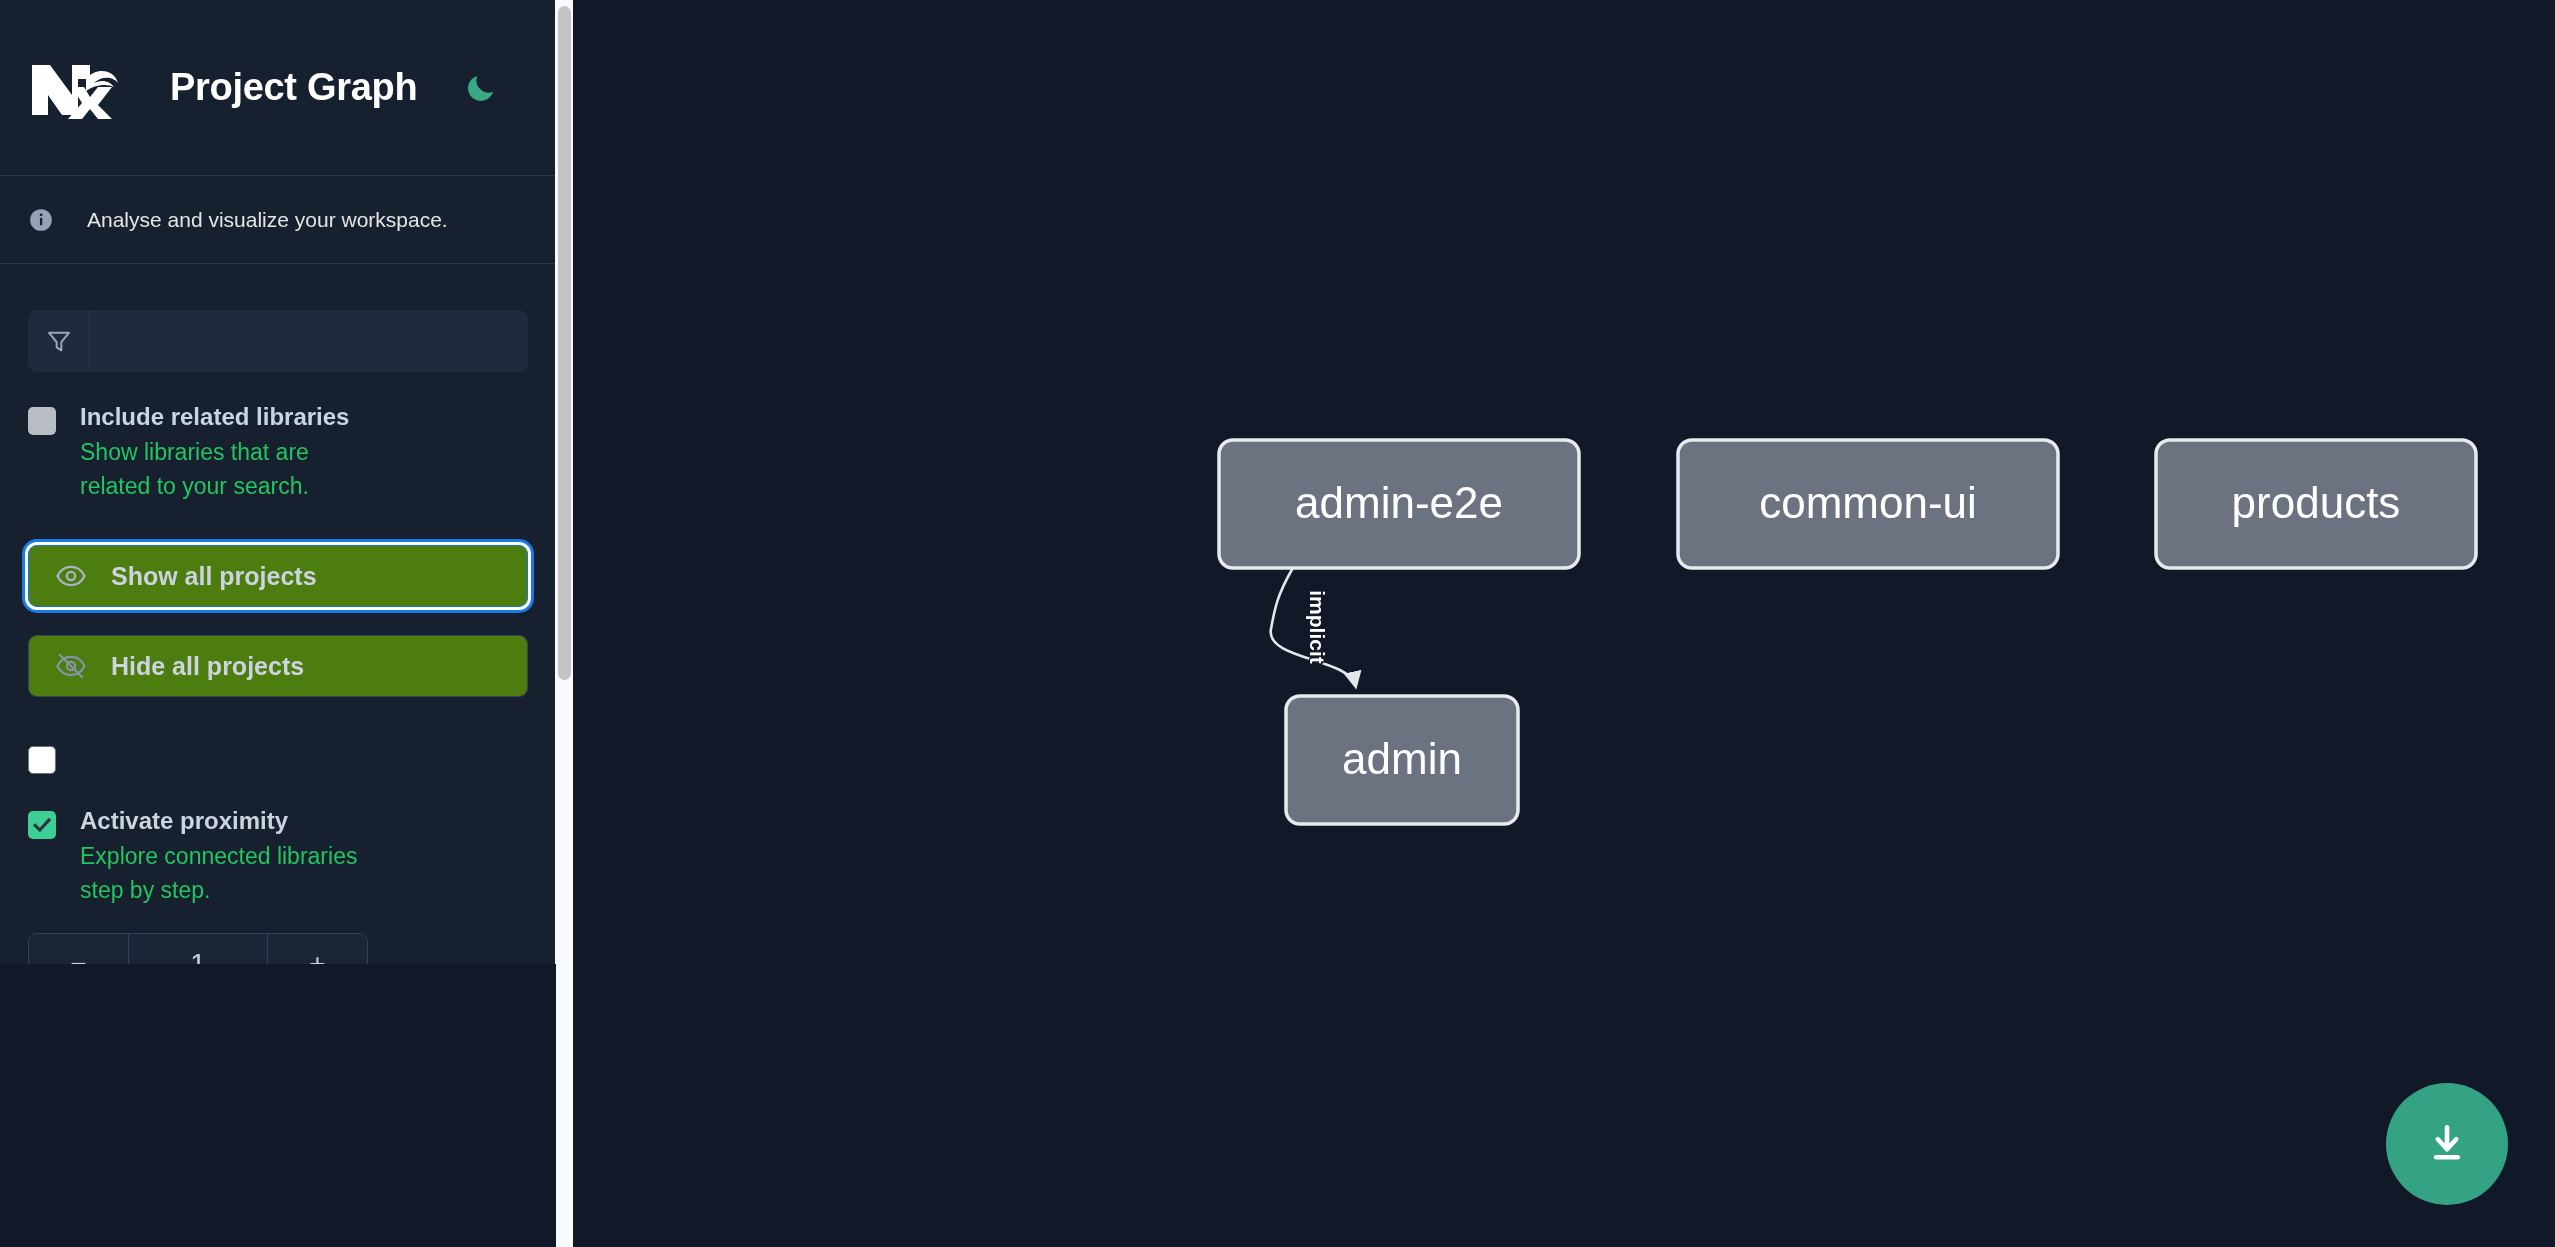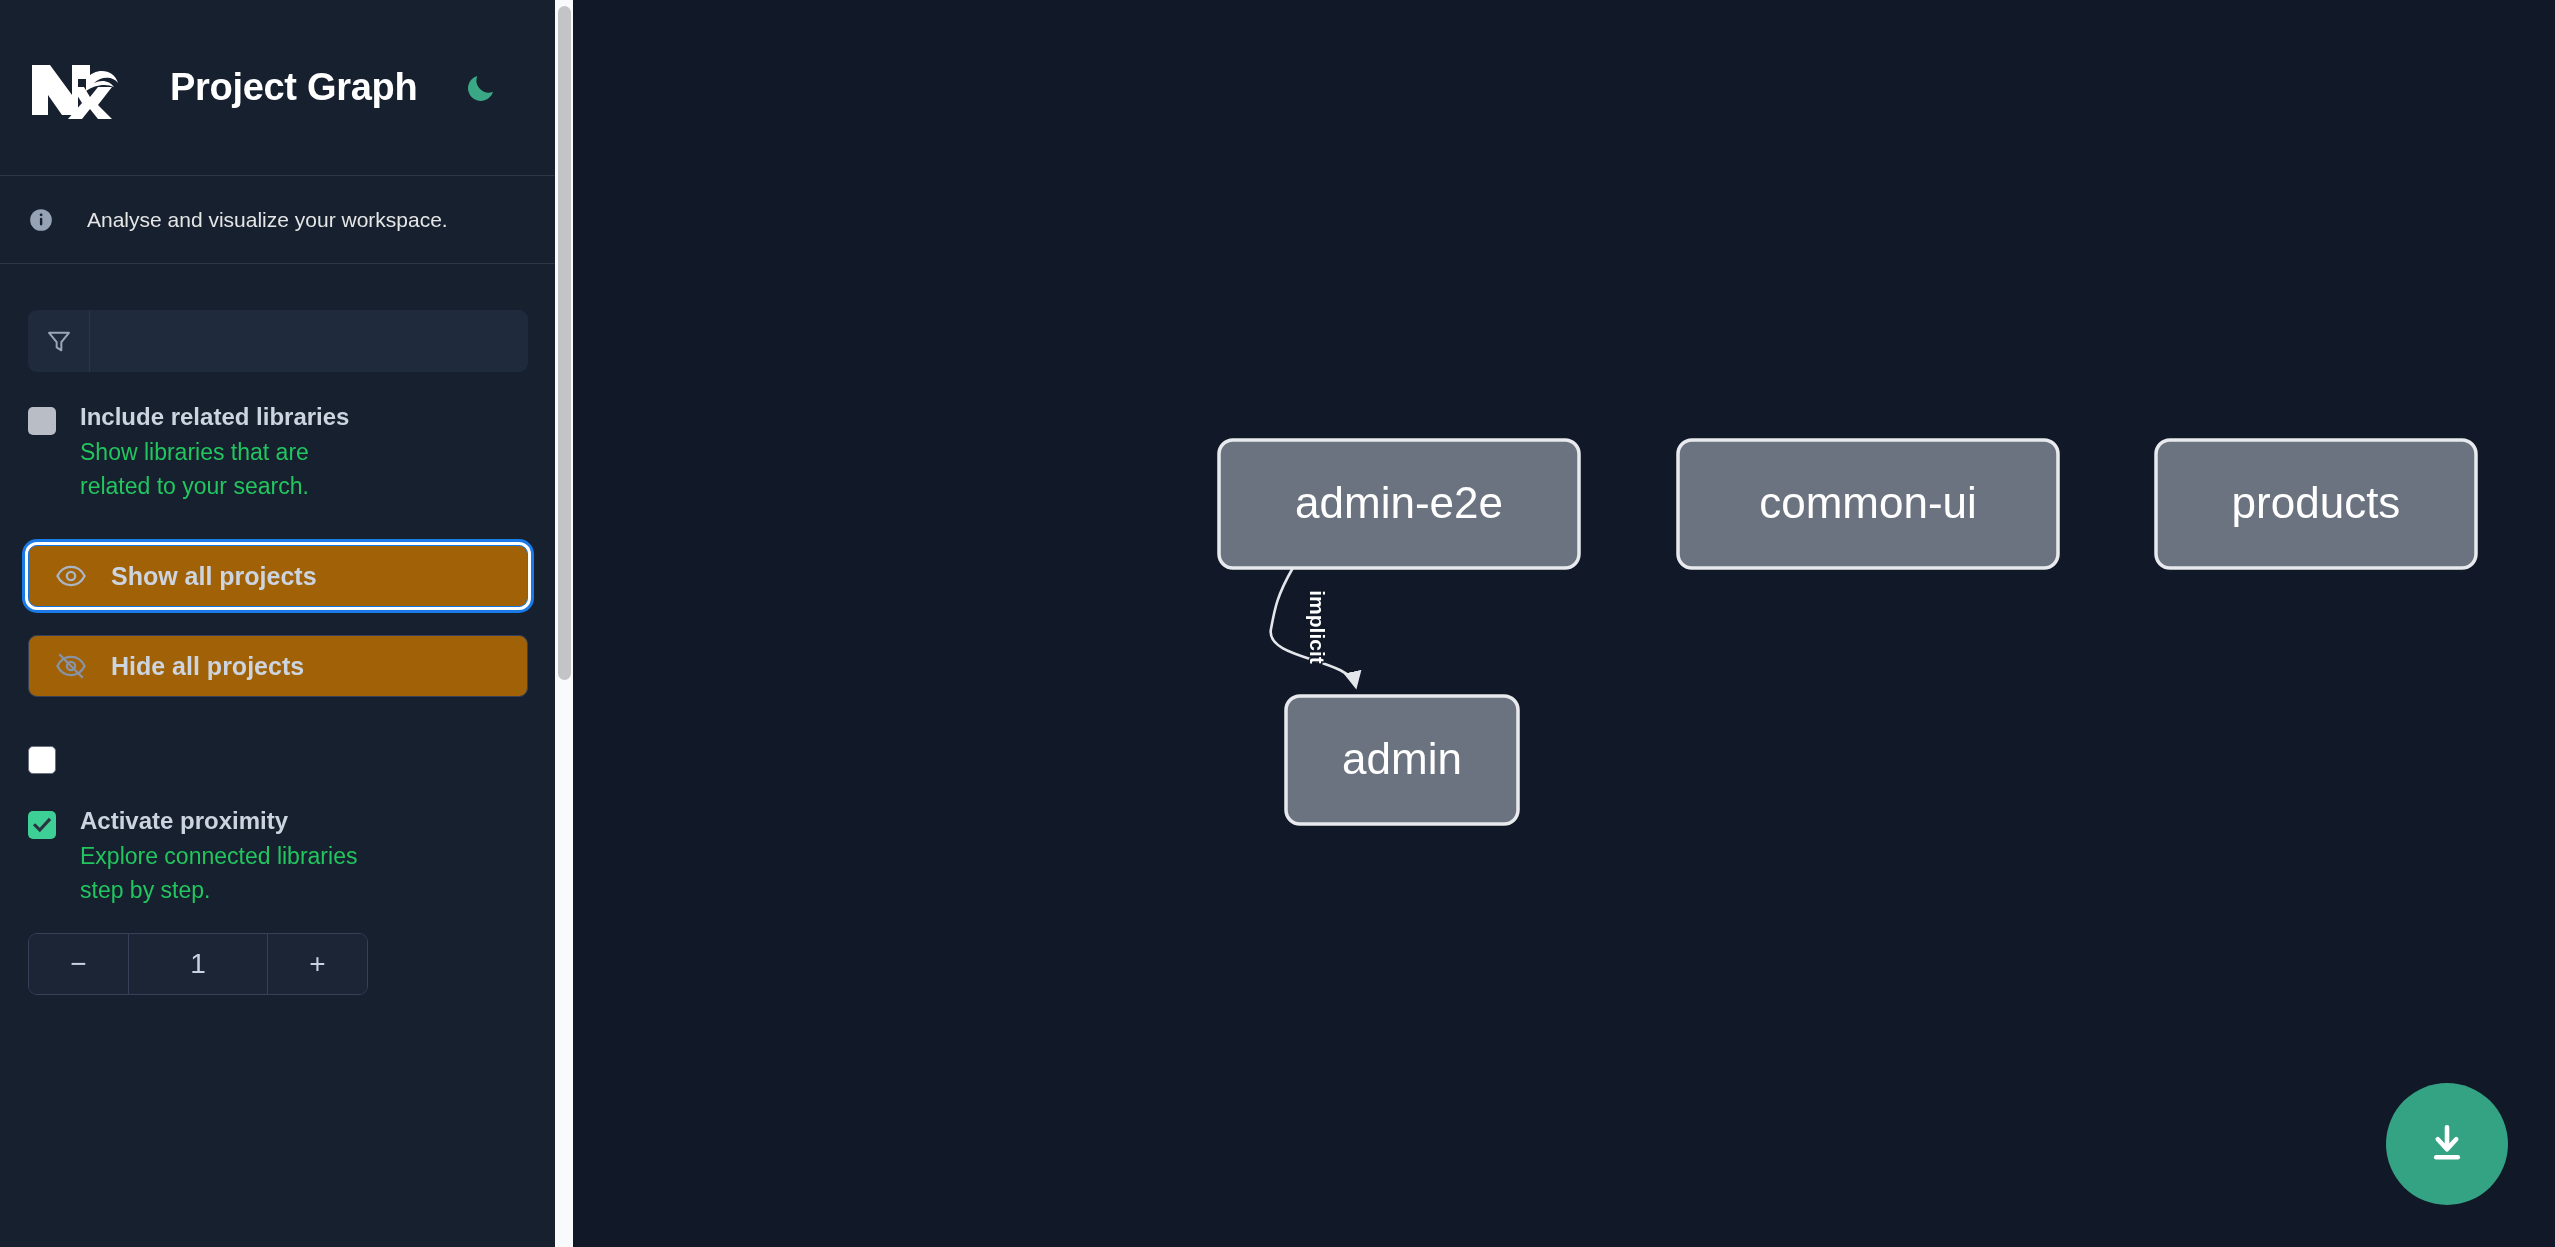--- a/index.html
+++ b/index.html
@@ -7,21 +7,21 @@
     width: 2555px; height: 1247px;
     overflow: hidden;
     background: #111827;
     font-family: "Liberation Sans", sans-serif;
   }
   #app { position: relative; width: 2555px; height: 1247px; display: flex; }
 
   
   #sidebar {
     position: relative;
-    width: 556px; height: 1247px;
+    width: 556px; height: 964px;
     background: #16202f;
     flex: 0 0 556px;
     overflow: hidden;
   }
   #sidebar-inner { width: 556px; }
 
   .sb-header {
     height: 176px;
     display: flex; align-items: center;
     padding-left: 28px;
@@ -94,21 +94,21 @@
   }
   .cb-desc {
     font-size: 23px; color: #22c55e; line-height: 34px;
     margin-top: 3px; max-width: 300px;
   }
 
   
   .sb-btn {
     margin-top: 28px;
     height: 62px; width: 100%;
-    background: #a16207;
+    background: #4d7c0f;
     border: 1px solid #35415a;
     border-radius: 9px;
     display: flex; align-items: center;
     padding-left: 26px;
     cursor: pointer;
     font-family: "Liberation Sans", sans-serif;
   }
   .sb-btn.focused {
     border-color: #1476e2;
     box-shadow: 0 0 0 3px #ffffff, 0 0 0 6px #1a7ae8;

